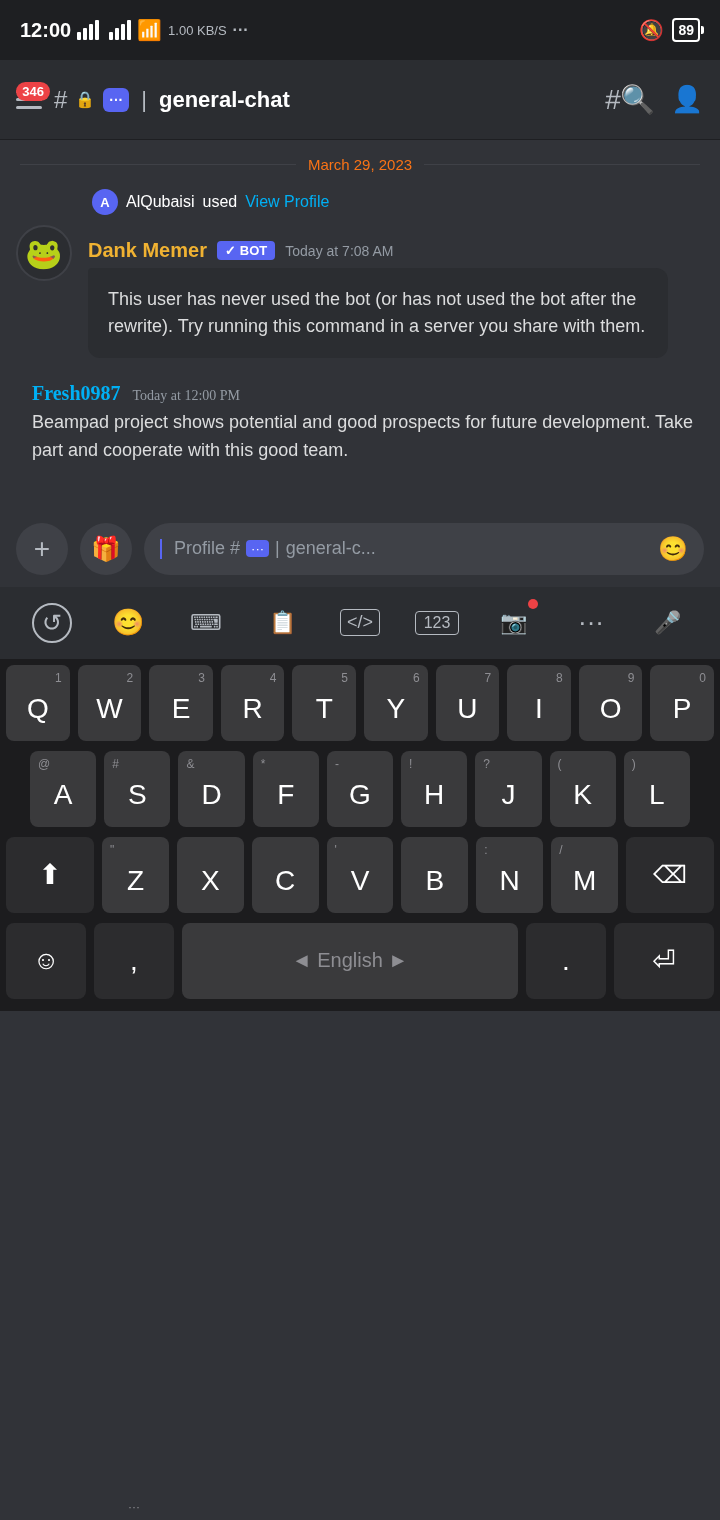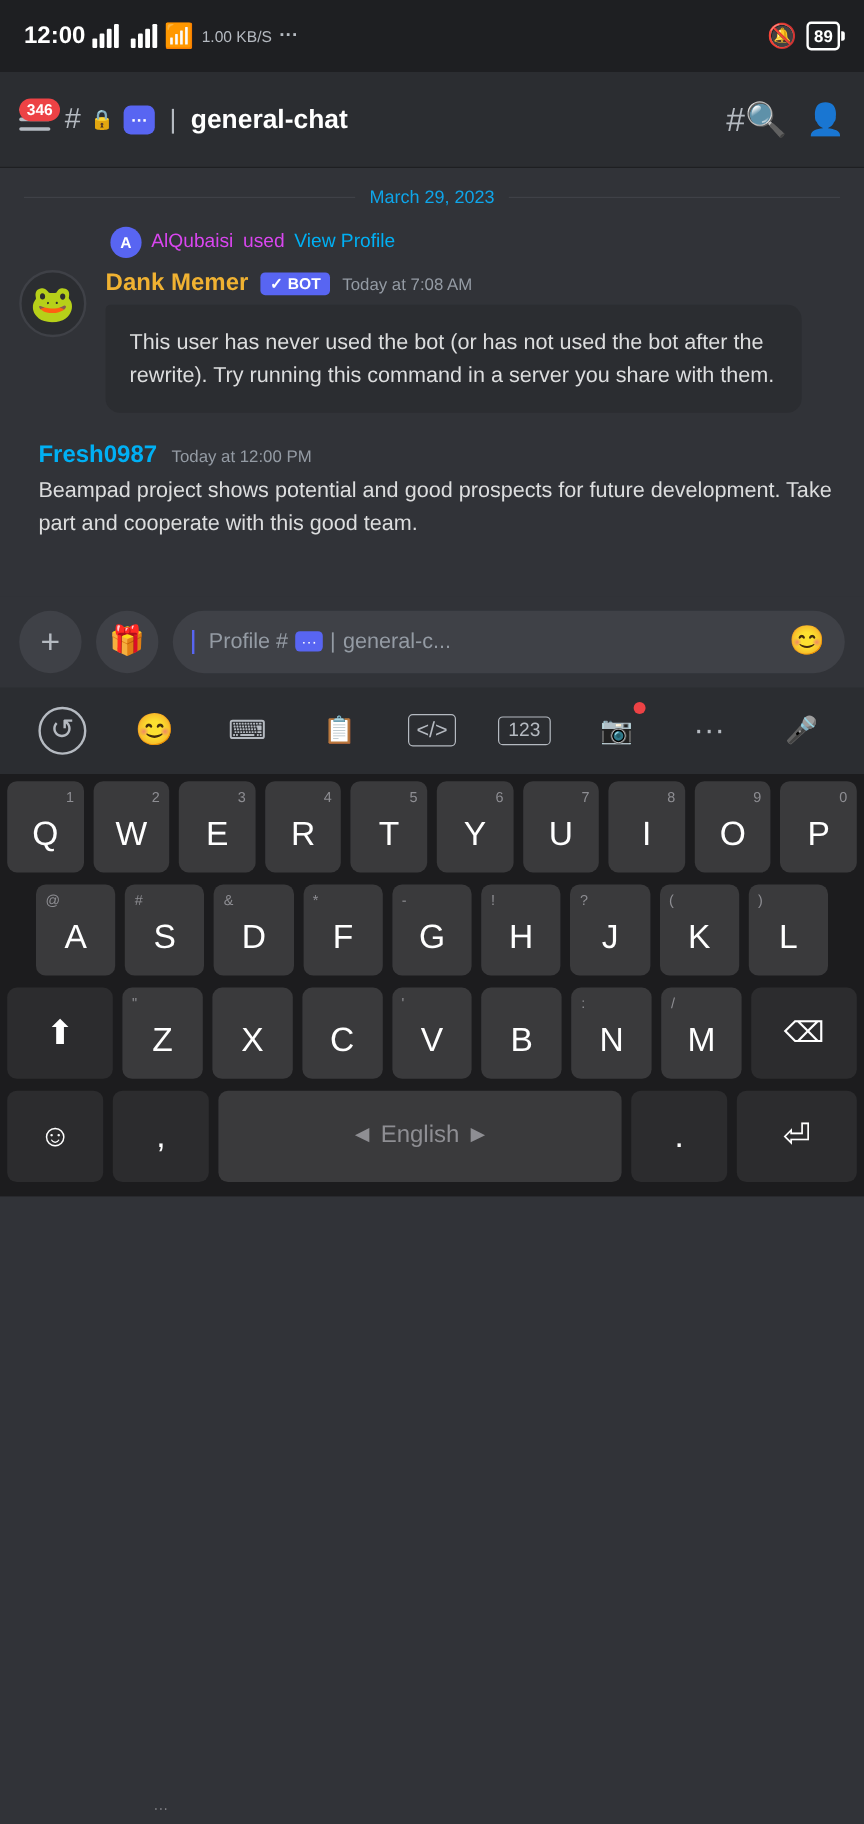--- a/index.html
+++ b/index.html
@@ -113,21 +113,21 @@
     .action-icon { color: #b5bac1; font-size: 26px; cursor: pointer; }
 
     
     .date-divider {
       display: flex;
       align-items: center;
       padding: 16px 20px;
       gap: 12px;
     }
     .date-line { flex: 1; height: 1px; background: #3f4147; }
-    .date-text { color: #0ea5e9; font-size: 15px; font-weight: 500; }
+    .date-text { color: #f97316; font-size: 15px; font-weight: 500; }
 
     
     .chat-area {
       padding: 0 16px 16px;
       display: flex;
       flex-direction: column;
       gap: 0;
     }
 
     
@@ -142,39 +142,39 @@
     .user-avatar-small {
       width: 26px;
       height: 26px;
       border-radius: 50%;
       background: #5865f2;
       display: flex;
       align-items: center;
       justify-content: center;
       font-size: 12px;
     }
-    .view-profile-text { color: #d946ef; font-size: 16px; }
+    .view-profile-text { color: #ffffff; font-size: 16px; }
     .view-profile-link { color: #00b0f4; font-size: 16px; font-weight: 500; cursor: pointer; }
 
     .bot-message-row { display: flex; gap: 16px; align-items: flex-start; }
     .bot-avatar {
       width: 56px;
       height: 56px;
       border-radius: 50%;
       overflow: hidden;
       flex-shrink: 0;
       background: #2b2d31;
       border: 2px solid #3f4147;
       display: flex;
       align-items: center;
       justify-content: center;
       font-size: 30px;
     }
     .bot-message-content { flex: 1; }
-    .bot-name-row { display: flex; align-items: center; gap: 10px; margin-bottom: 6px; }
+    .bot-name-row { display: flex; align-items: center; gap: 10px; margin-bottom: 6px; margin-top: 14px; }
     .bot-name { color: #f0b232; font-size: 20px; font-weight: 700; }
     .bot-badge {
       background: #5865f2;
       color: #fff;
       font-size: 13px;
       font-weight: 700;
       padding: 2px 8px;
       border-radius: 4px;
       display: flex;
       align-items: center;
@@ -187,21 +187,21 @@
       padding: 18px 20px;
       max-width: 580px;
     }
     .bot-message-bubble p { font-size: 18px; line-height: 1.5; color: #dcddde; }
 
     
     .user-message-wrapper {
       margin-top: 24px;
       padding-left: 16px;
     }
-    .user-name-row { display: flex; align-items: baseline; gap: 12px; margin-bottom: 4px; }
+    .user-name-row { display: flex; align-items: baseline; gap: 12px; margin-bottom: 4px; font-family: Liberation Serif, serif; }
     .user-name { color: #00b0f4; font-size: 20px; font-weight: 700; }
     .user-message-text { font-size: 18px; line-height: 1.55; color: #dcddde; }
 
     
     .message-input-bar {
       background: #313338;
       padding: 12px 16px;
       display: flex;
       align-items: center;
       gap: 12px;

